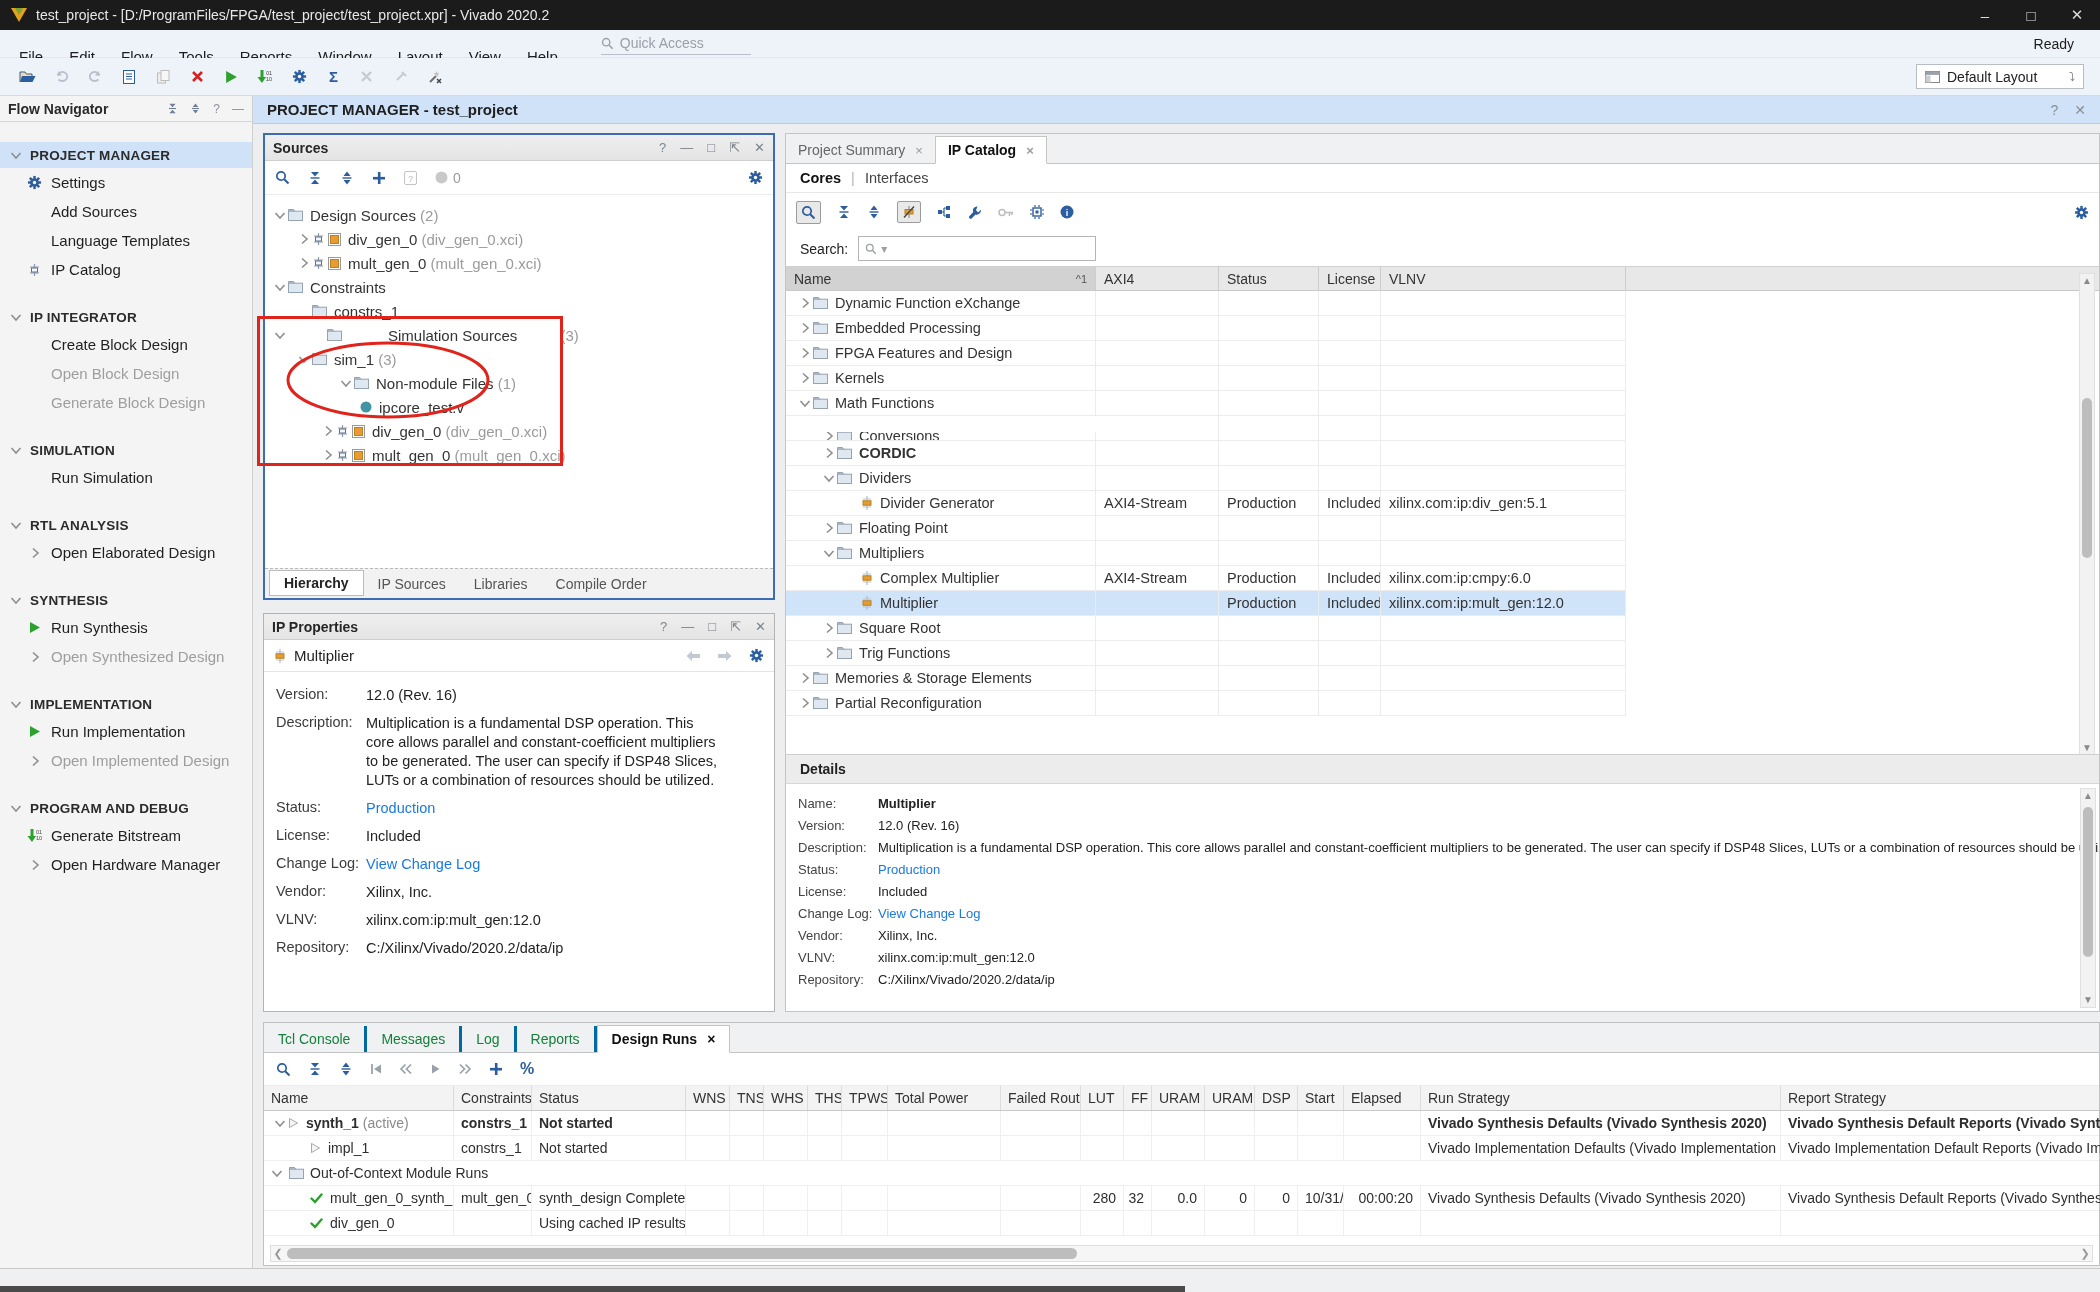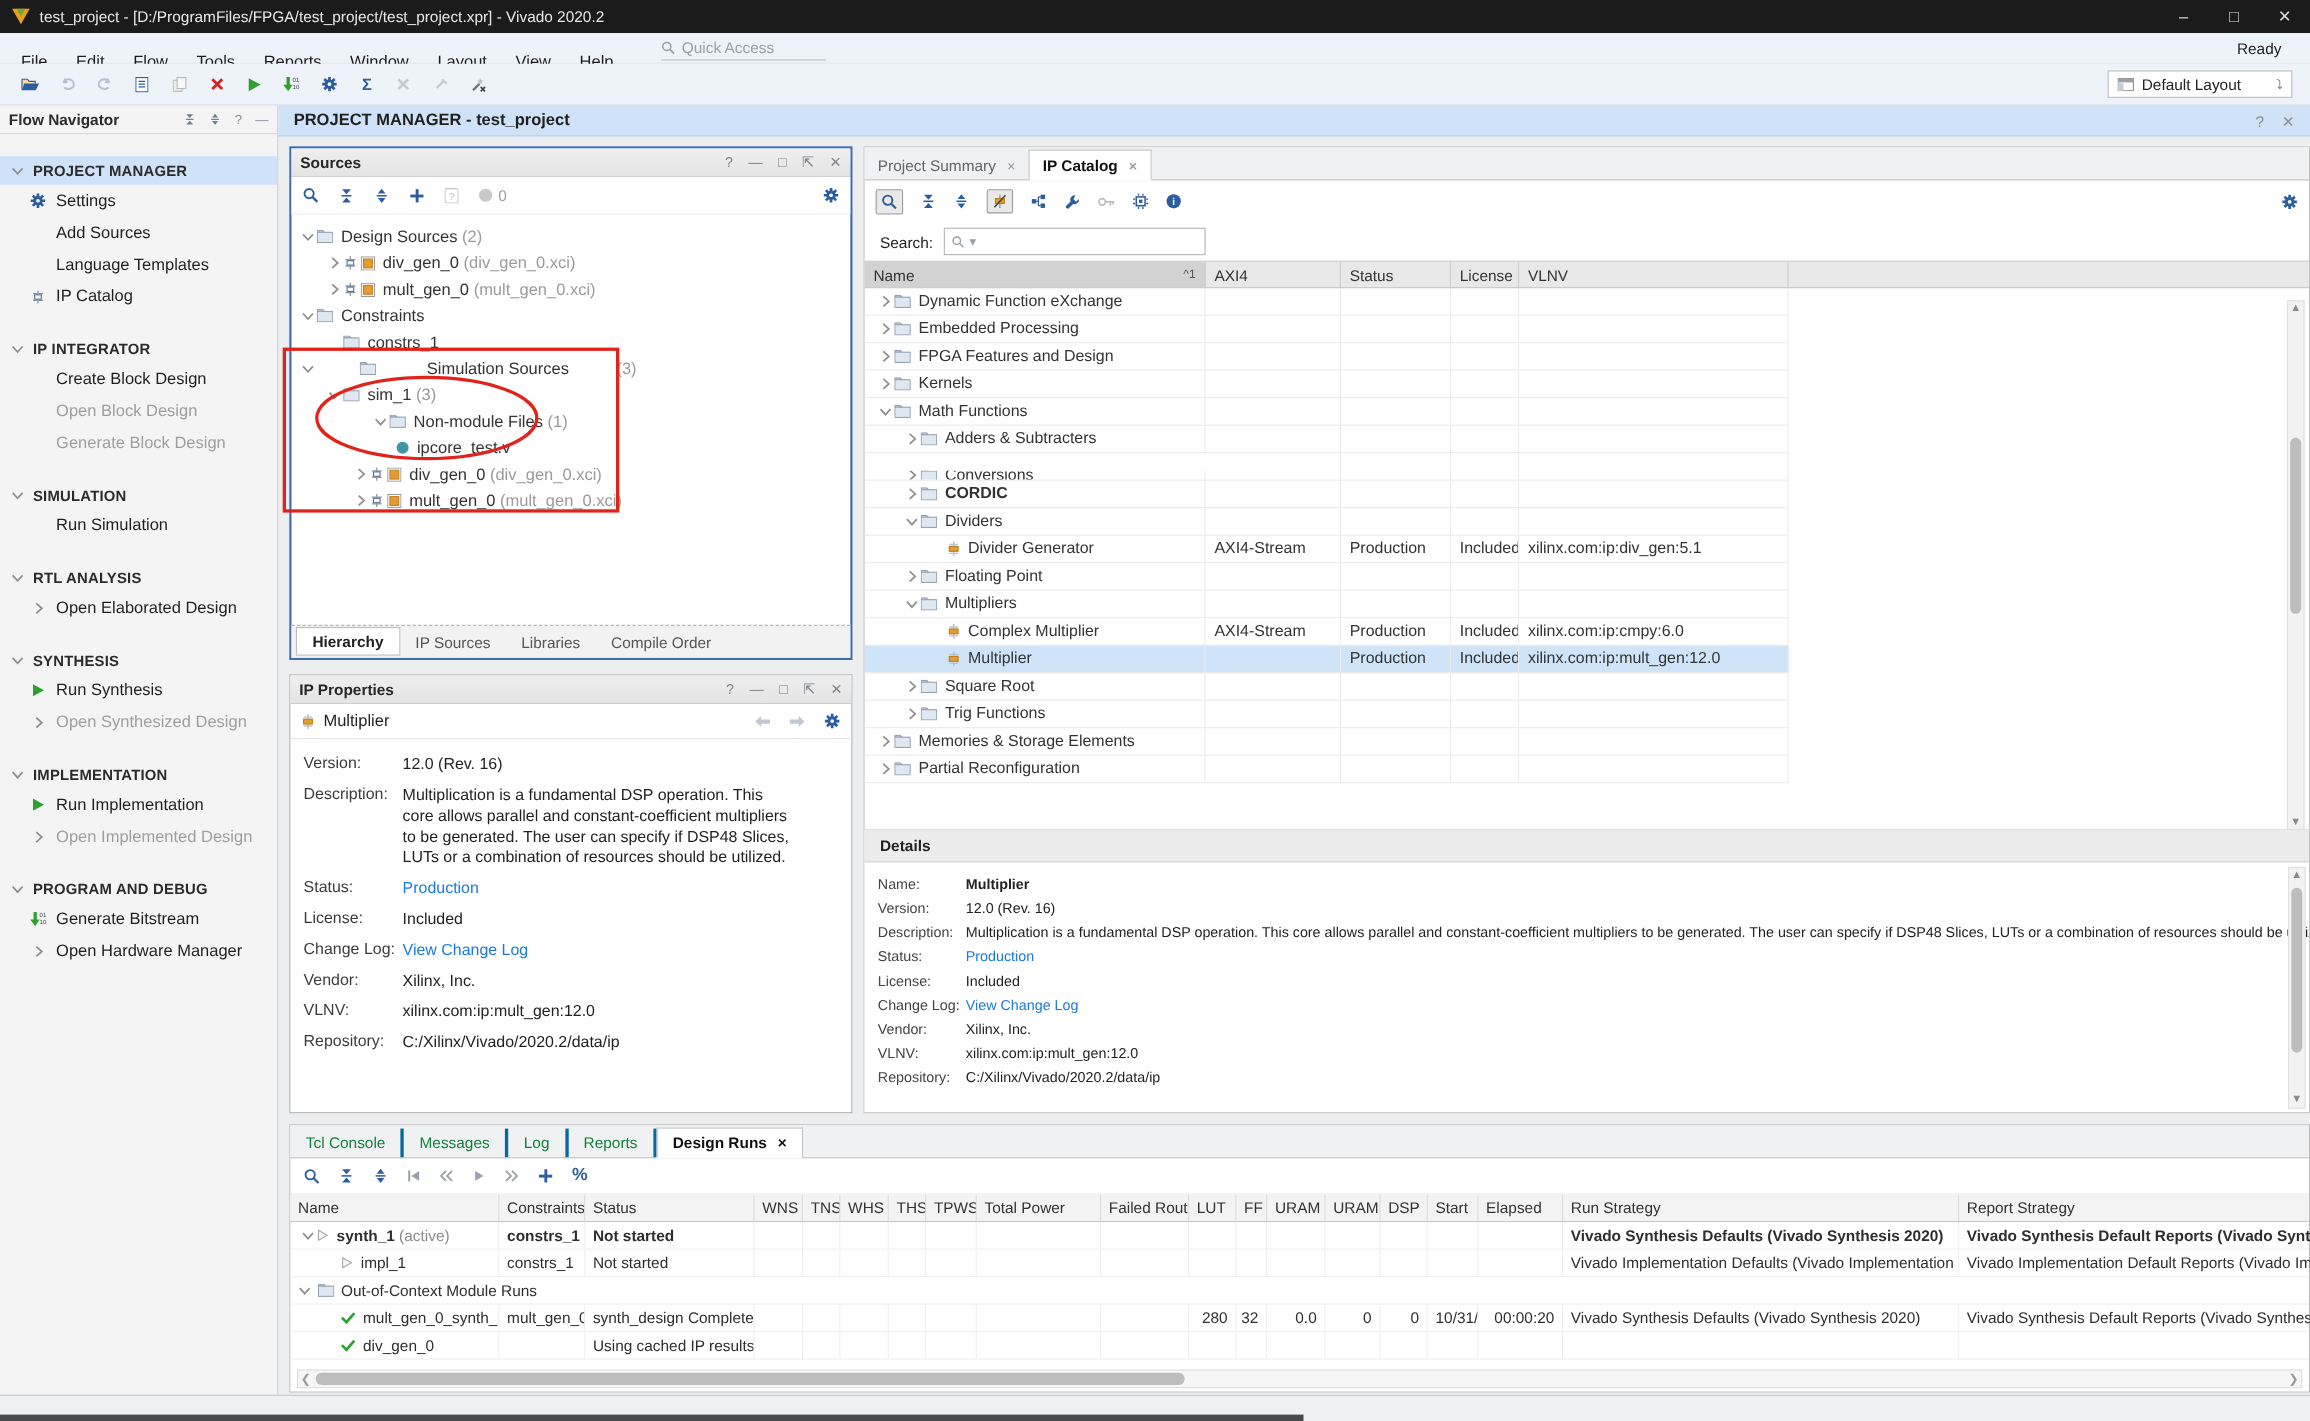--- a/index.html
+++ b/index.html
@@ -921,20 +921,25 @@
     <div class="rp-tabs" id="catalog-tabs">
         <div class="rp-tab">
           <span>Project Summary</span>
           <span class="x">×</span>
         </div>
         <div class="rp-tab active">
           <span>IP Catalog</span>
           <span class="x">×</span>
         </div>
       </div>
+    <div class="cores-row">
+      <span class="b">Cores</span>
+      <span class="sep">|</span>
+      <span style="color:#444;">Interfaces</span>
+    </div>
     <div class="cat-toolbar">
       <span class="icon boxed">
           <svg width="15" height="15" viewBox="0 0 15 15">
             <circle cx="6" cy="6" r="4.2" fill="none" stroke="#2c5d9e" stroke-width="1.7"></circle>
             <line x1="9.2" y1="9.2" x2="13.5" y2="13.5" stroke="#2c5d9e" stroke-width="2"></line>
           </svg>
         </span>
       <span class="icon">
           <svg width="14" height="14" viewBox="0 0 14 14">
             <path d="M3 1 h8 L7 5.5 z" fill="#2c5d9e"></path>
@@ -1139,44 +1144,20 @@
             </span>
             <span class="ico-slot">
               <span class="icon">
                 <svg width="15" height="12" viewBox="0 0 15 12">
                   <path d="M0.5 2 L0.5 0.5 L5.5 0.5 L7 2.2 Z" fill="#c8d4e2" stroke="#96a3b3"></path>
                   <rect x="0.5" y="2.2" width="14" height="9.3" fill="#dfe7f0" stroke="#96a3b3"></rect>
                 </svg>
               </span>
             </span>
             <span class="src-label">Math Functions</span>
-          </div>
-          <div class="cat-cell" style="width: 123px;"></div>
-          <div class="cat-cell" style="width: 100px;"></div>
-          <div class="cat-cell" style="width: 62px;"></div>
-          <div class="cat-cell" style="width: 245px;"></div>
-        </div>
-        <div class="cat-row">
-          <div class="cat-cell cat-name" style="width: 310px; padding-left: 34px;">
-            <span class="chev-slot">
-              <span class="icon">
-                <svg width="12" height="12" viewBox="0 0 12 12">
-                  <path d="M4 1.5 9 6 4 10.5" fill="none" stroke="#8f8f8f" stroke-width="1.6"></path>
-                </svg>
-              </span>
-            </span>
-            <span class="ico-slot">
-              <span class="icon">
-                <svg width="15" height="12" viewBox="0 0 15 12">
-                  <path d="M0.5 2 L0.5 0.5 L5.5 0.5 L7 2.2 Z" fill="#c8d4e2" stroke="#96a3b3"></path>
-                  <rect x="0.5" y="2.2" width="14" height="9.3" fill="#dfe7f0" stroke="#96a3b3"></rect>
-                </svg>
-              </span>
-            </span>
-            <span class="src-label">Adders &amp; Subtracters</span>
           </div>
           <div class="cat-cell" style="width: 123px;"></div>
           <div class="cat-cell" style="width: 100px;"></div>
           <div class="cat-cell" style="width: 62px;"></div>
           <div class="cat-cell" style="width: 245px;"></div>
         </div>
         <div class="cat-row">
           <div class="cat-cell cat-name" style="width: 310px; padding-left: 34px; margin-top: 16px;">
             <span class="chev-slot">
               <span class="icon">

